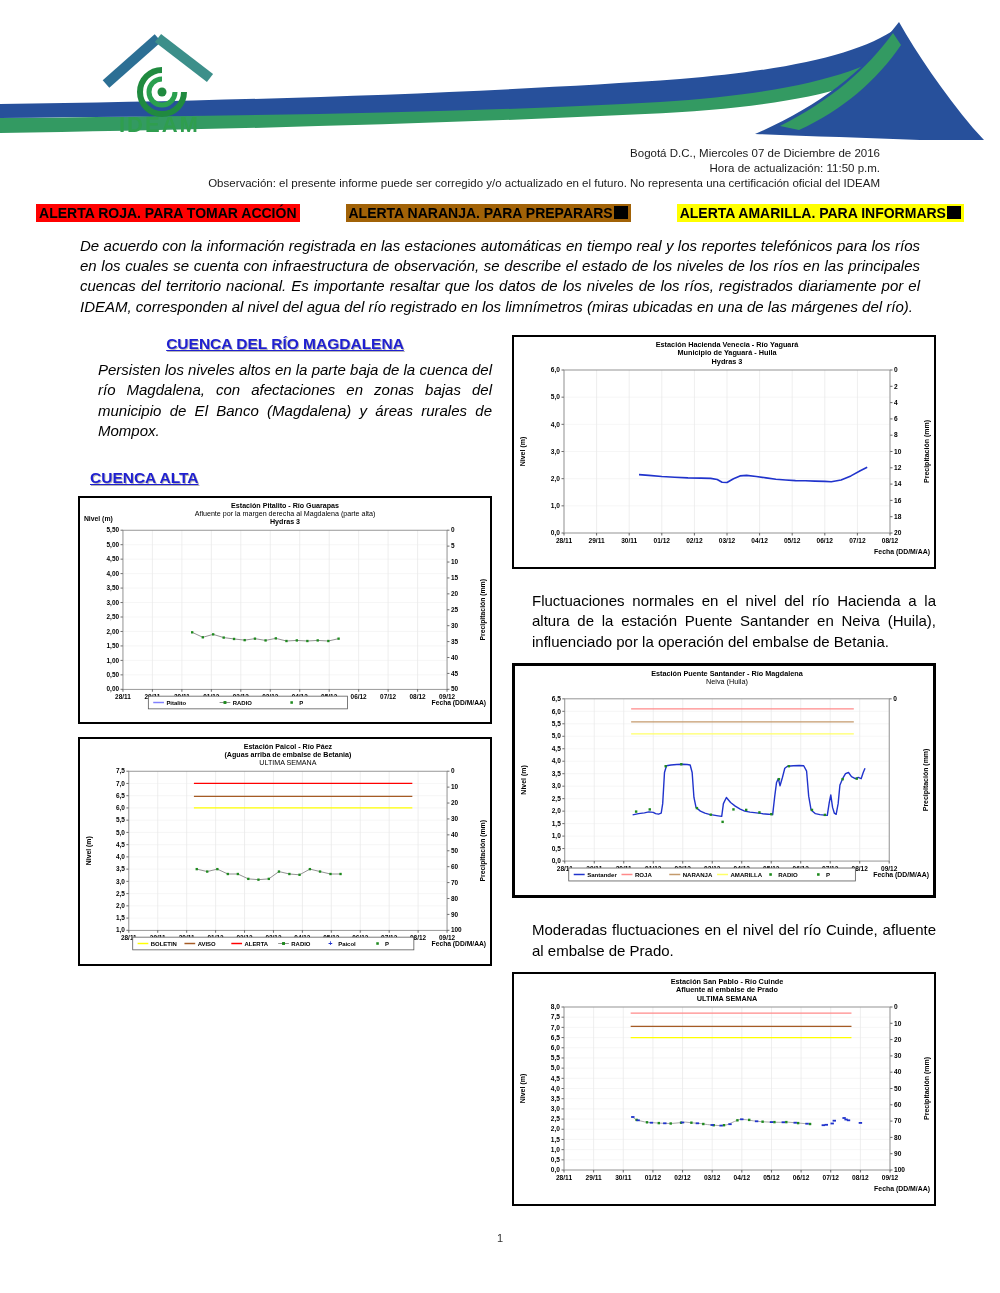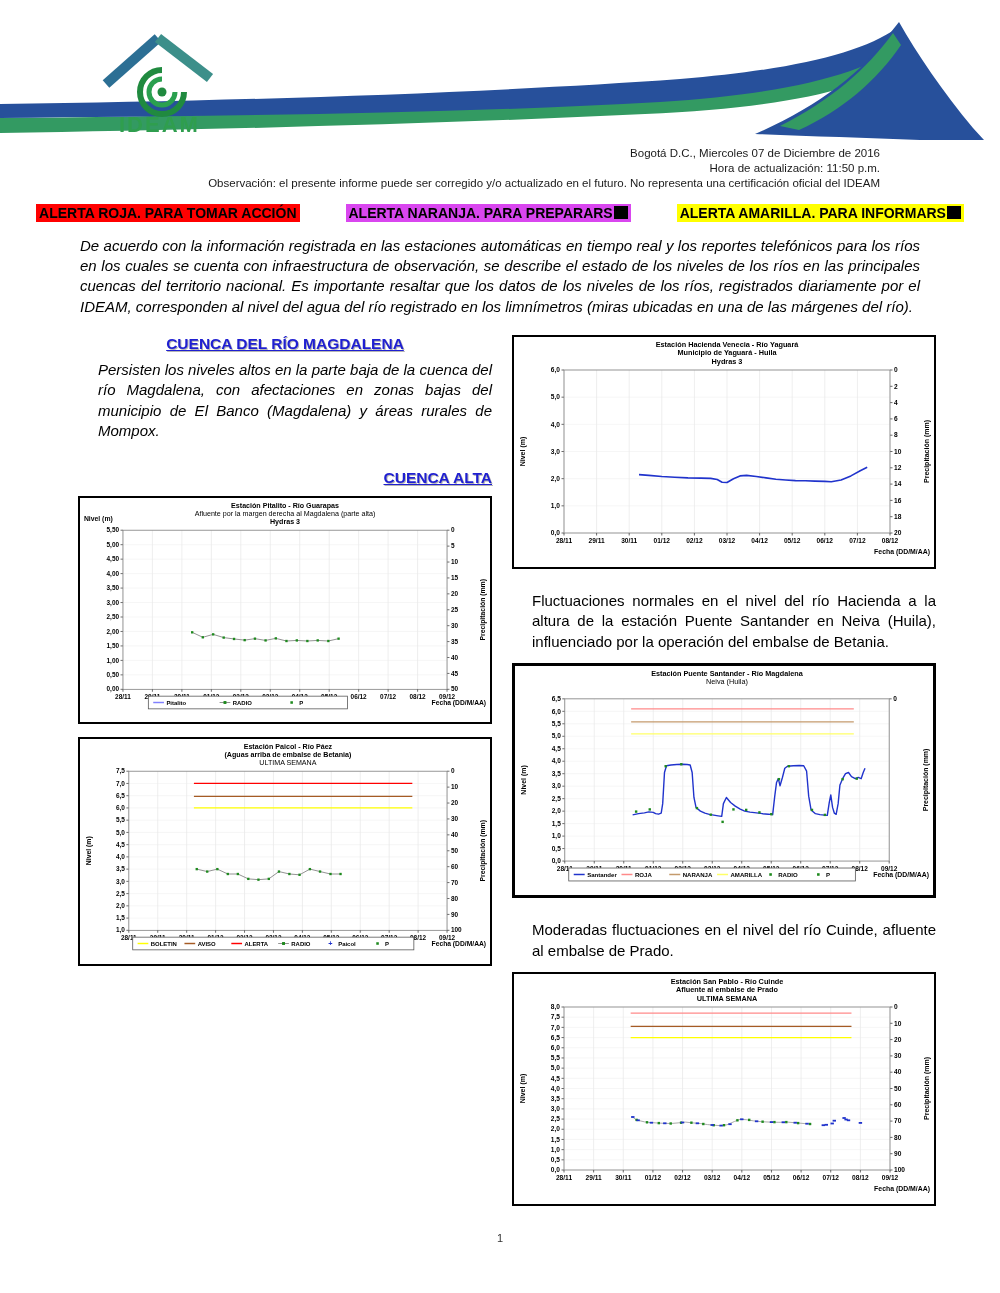--- a/index.html
+++ b/index.html
@@ -19,21 +19,21 @@
   .meta{margin:6px 120px 0 0;text-align:right;font-size:11.5px;line-height:1.32;color:#1a1a1a;}
   .alerts{margin-top:12px;display:flex;justify-content:center;align-items:center;gap:46px;font-size:14px;font-weight:bold;}
   .chip{display:inline-flex;align-items:center;padding:1px 3px;color:#000;white-space:nowrap;}
   .blackbox{display:inline-block;width:14px;height:13px;background:#000;margin-left:1px;}
   .intro{margin:14px 80px 0 80px;font-size:15px;font-style:italic;line-height:1.36;text-align:justify;}
   .cols{display:flex;margin:14px 48px 0 78px;gap:20px;}
   .col-left{width:414px;flex:0 0 414px;}
   .col-right{width:424px;flex:0 0 424px;}
   h2,h3{color:var(--heading-blue);font-size:15.5px;margin:0;text-decoration:underline;text-shadow:1px 1px 0 #b5b5b5;}
   h2{text-align:center;margin:4px 0 7px 0;}
-  h3{text-align:right;margin:27px 0 7px 12px;}
+  h3{text-align:left;margin:27px 0 7px 12px;}
   p{margin:0;font-size:15px;line-height:1.36;}
   .just{text-align:justify;margin-left:20px;}
   .italic{font-style:italic;}
   .chart-box{border:2px solid #000;background:#fff;margin-top:9px;}
   .chart-box.mt{margin-top:13px;}
   .chart-box.thick{border-width:3px;}
   .mt2{margin-top:22px;margin-bottom:11px;}
   .pageno{margin-top:26px;text-align:center;font-size:11px;color:#333;}
 </style>
 </head>
@@ -63,21 +63,21 @@
   <div class="meta">
     <div>Bogotá D.C., Miercoles  07  de Diciembre de 2016</div>
     <div>Hora de actualización: 11:50 p.m.</div>
     <div>Observación: el presente informe puede ser corregido y/o actualizado en el futuro. No representa una certificación oficial del IDEAM</div>
   </div>
 
   <div class="alerts">
     <span class="chip" style="background: rgb(255, 0, 0);">
       <span>ALERTA ROJA. PARA TOMAR ACCIÓN</span>
     </span>
-    <span class="chip" style="background: #d946ef;">
+    <span class="chip" style="background: #a16207;">
       <span>ALERTA NARANJA. PARA PREPARARS</span>
       <span class="blackbox"></span>
     </span>
     <span class="chip" style="background: rgb(255, 255, 0); text-align: center;">
       <span>ALERTA AMARILLA. PARA INFORMARS</span>
       <span class="blackbox"></span>
     </span>
   </div>
 
   <p class="intro">De acuerdo con la información registrada en las estaciones automáticas en tiempo real y los reportes telefónicos para los ríos en los cuales se cuenta con infraestructura de observación, se describe el estado de los niveles de los ríos en las principales cuencas del territorio nacional. Es importante resaltar que los datos de los niveles de los ríos, registrados diariamente por el IDEAM, corresponden al nivel del agua del río registrado en los limnímetros (miras ubicadas en una de las márgenes del río).</p>

